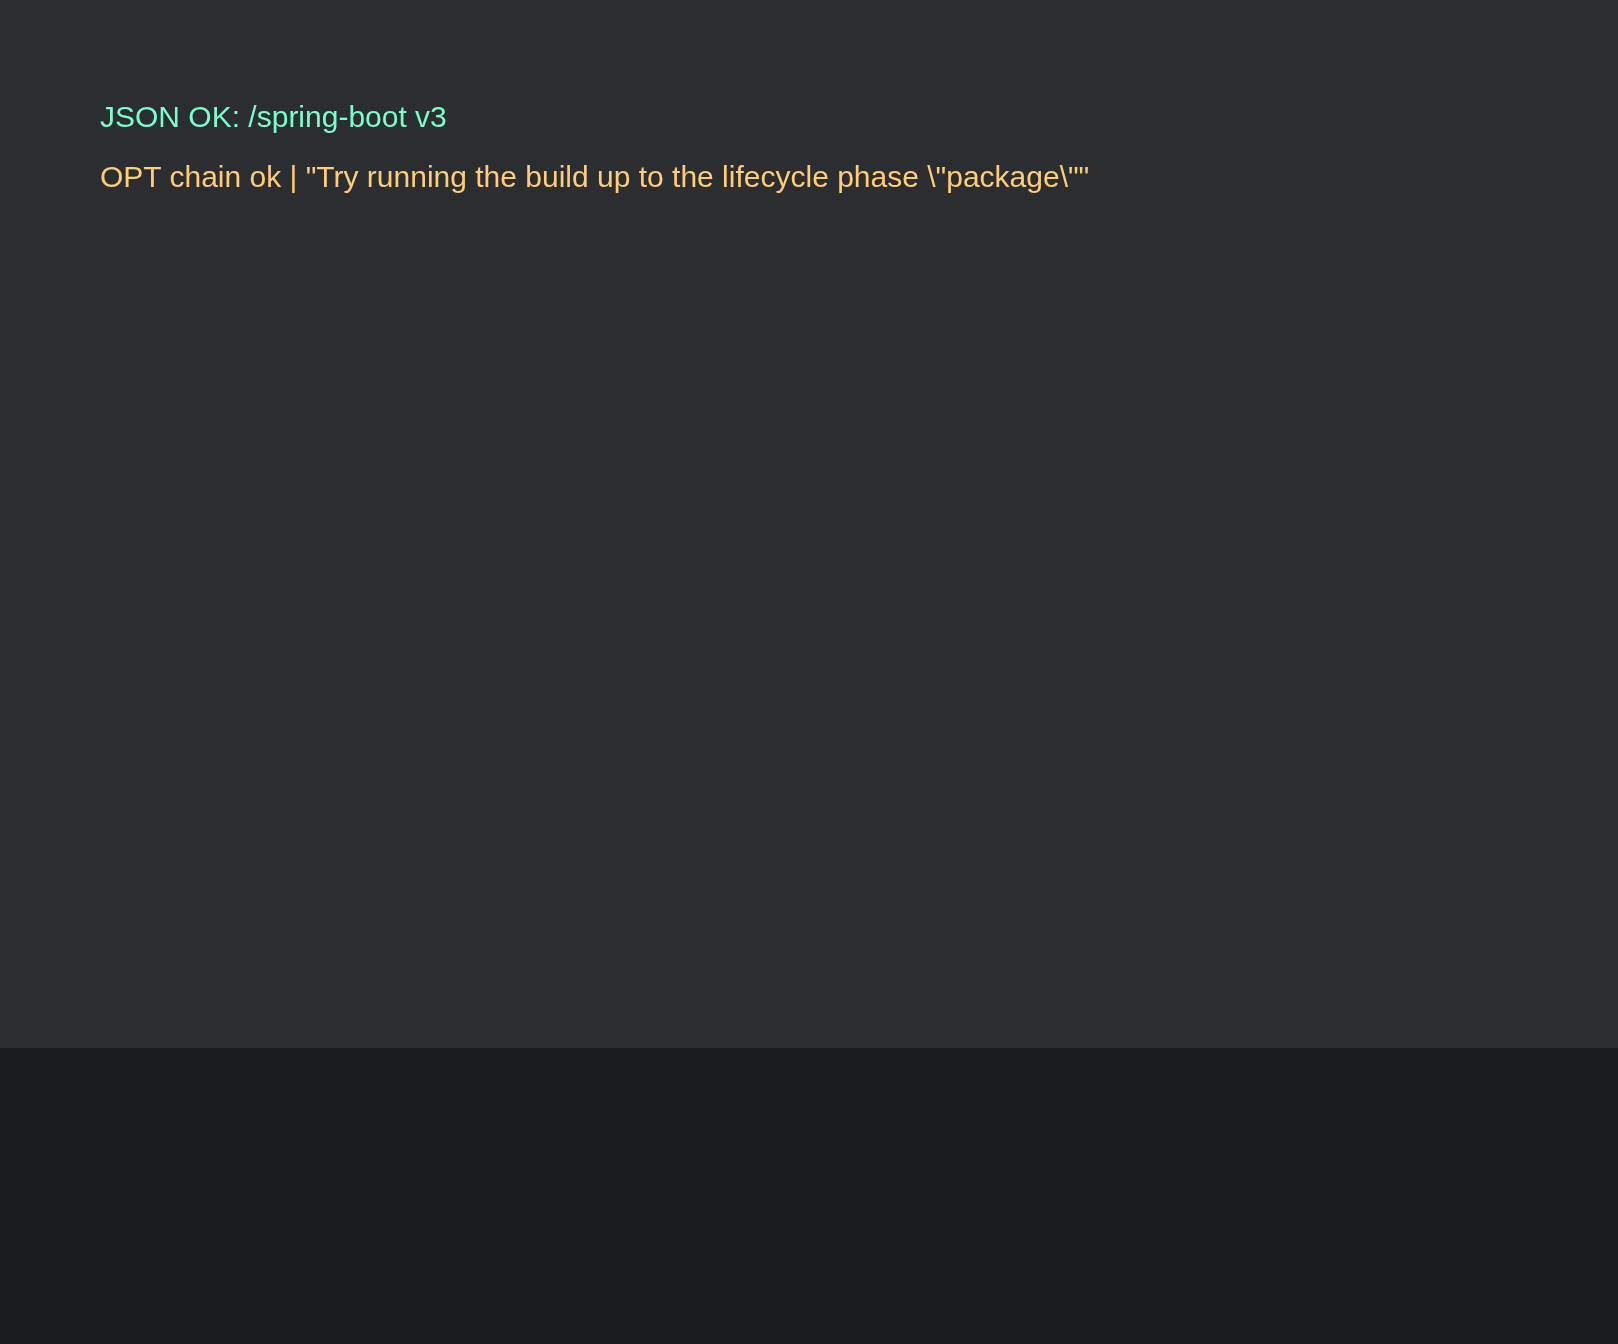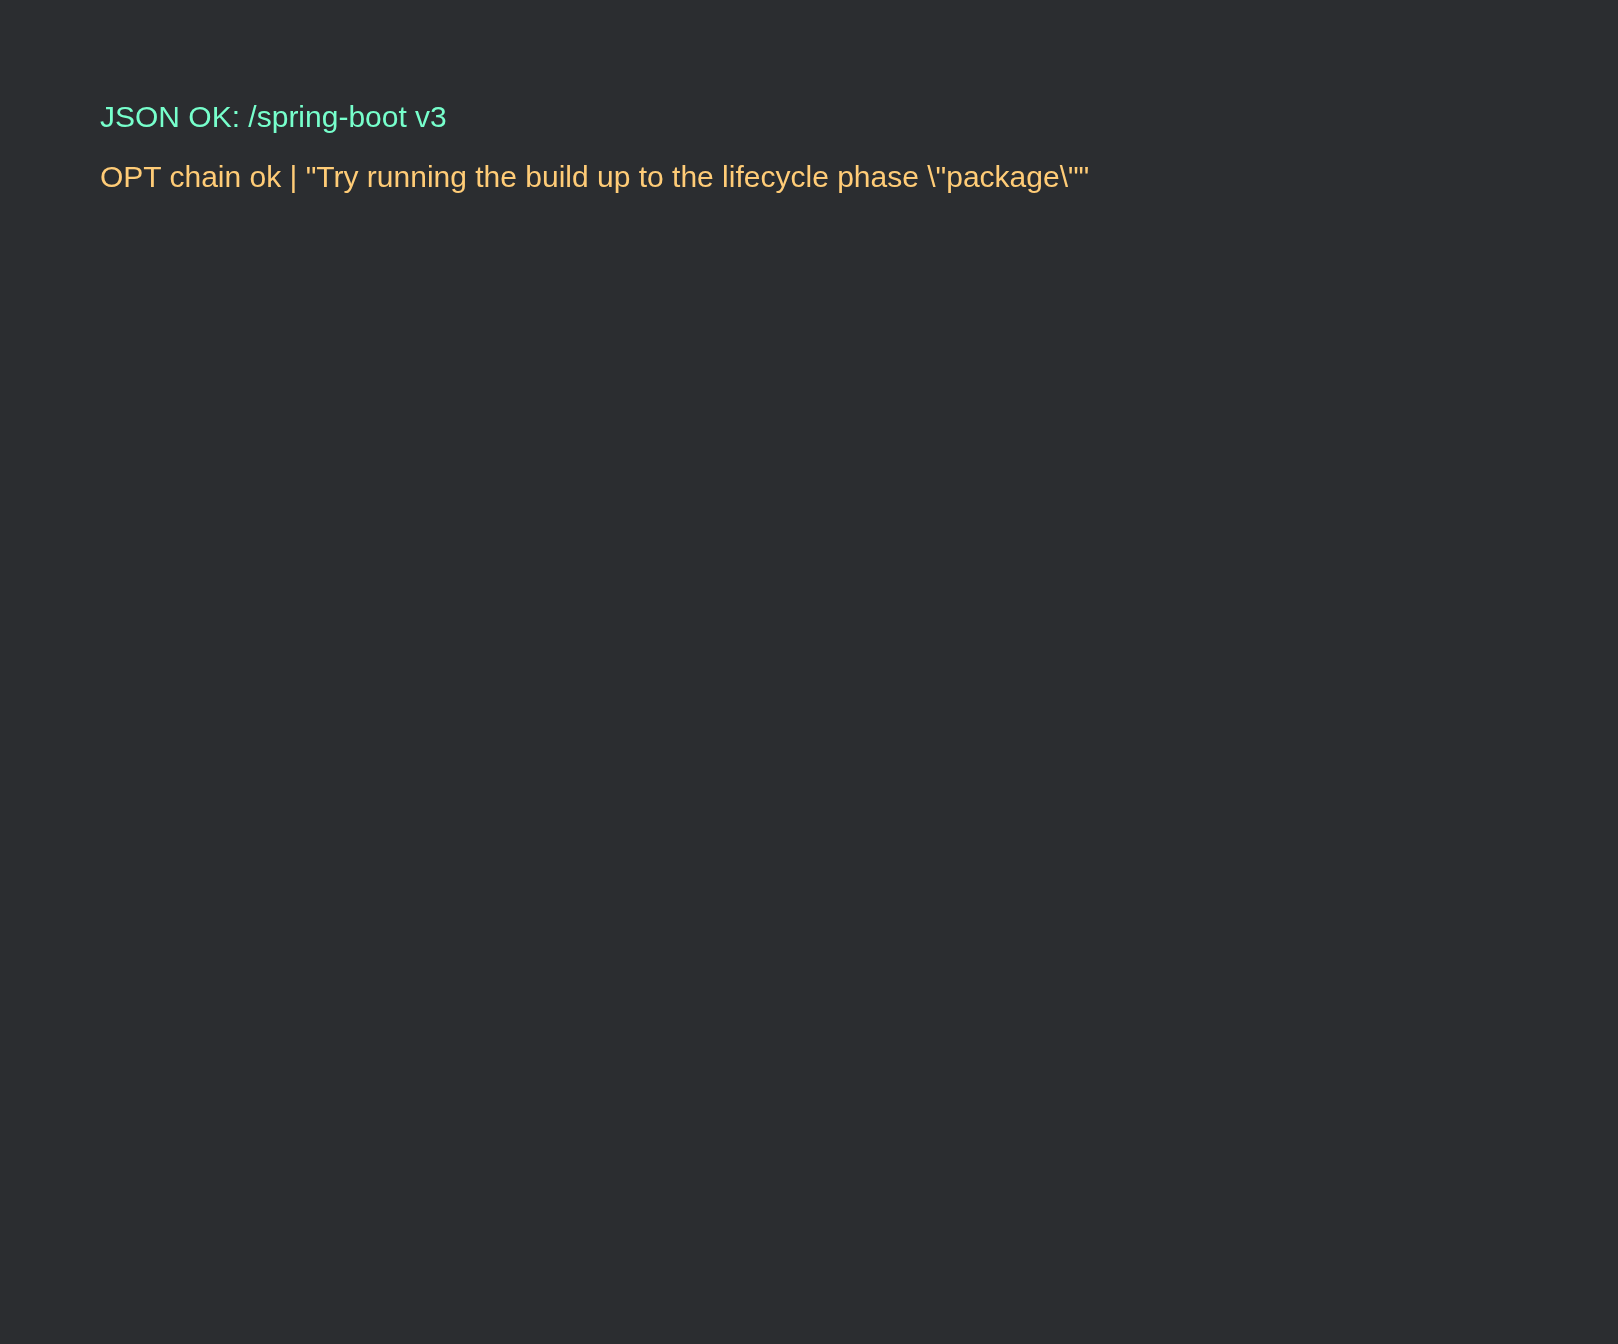--- a/index.html
+++ b/index.html
@@ -1,16 +1,16 @@
 <!DOCTYPE html>
 <html><head>
 <meta charset="utf-8">
 <style>
   html,body{margin:0;padding:0;overflow:hidden;background:#1a1b1c;}
-  #root{position:relative;width:1618px;height:1344px;overflow:hidden;background:#2b2d30;font-family:"Liberation Sans","DejaVu Sans",sans-serif;}
+  #root{position:relative;width:1618px;height:1048px;overflow:hidden;background:#2b2d30;font-family:"Liberation Sans","DejaVu Sans",sans-serif;}
 </style>
 </head>
 <body>
 
 <div id="root">
   <div id="out1" style="position:absolute;top:100px;left:100px;color:#7fc;font-size:30px;">JSON OK: /spring-boot v3</div>
   <div id="out2" style="position:absolute;top:160px;left:100px;color:#fc7;font-size:30px;">OPT chain ok | "Try running the build up to the lifecycle phase \"package\""</div>
 </div>
 
 </body></html>

